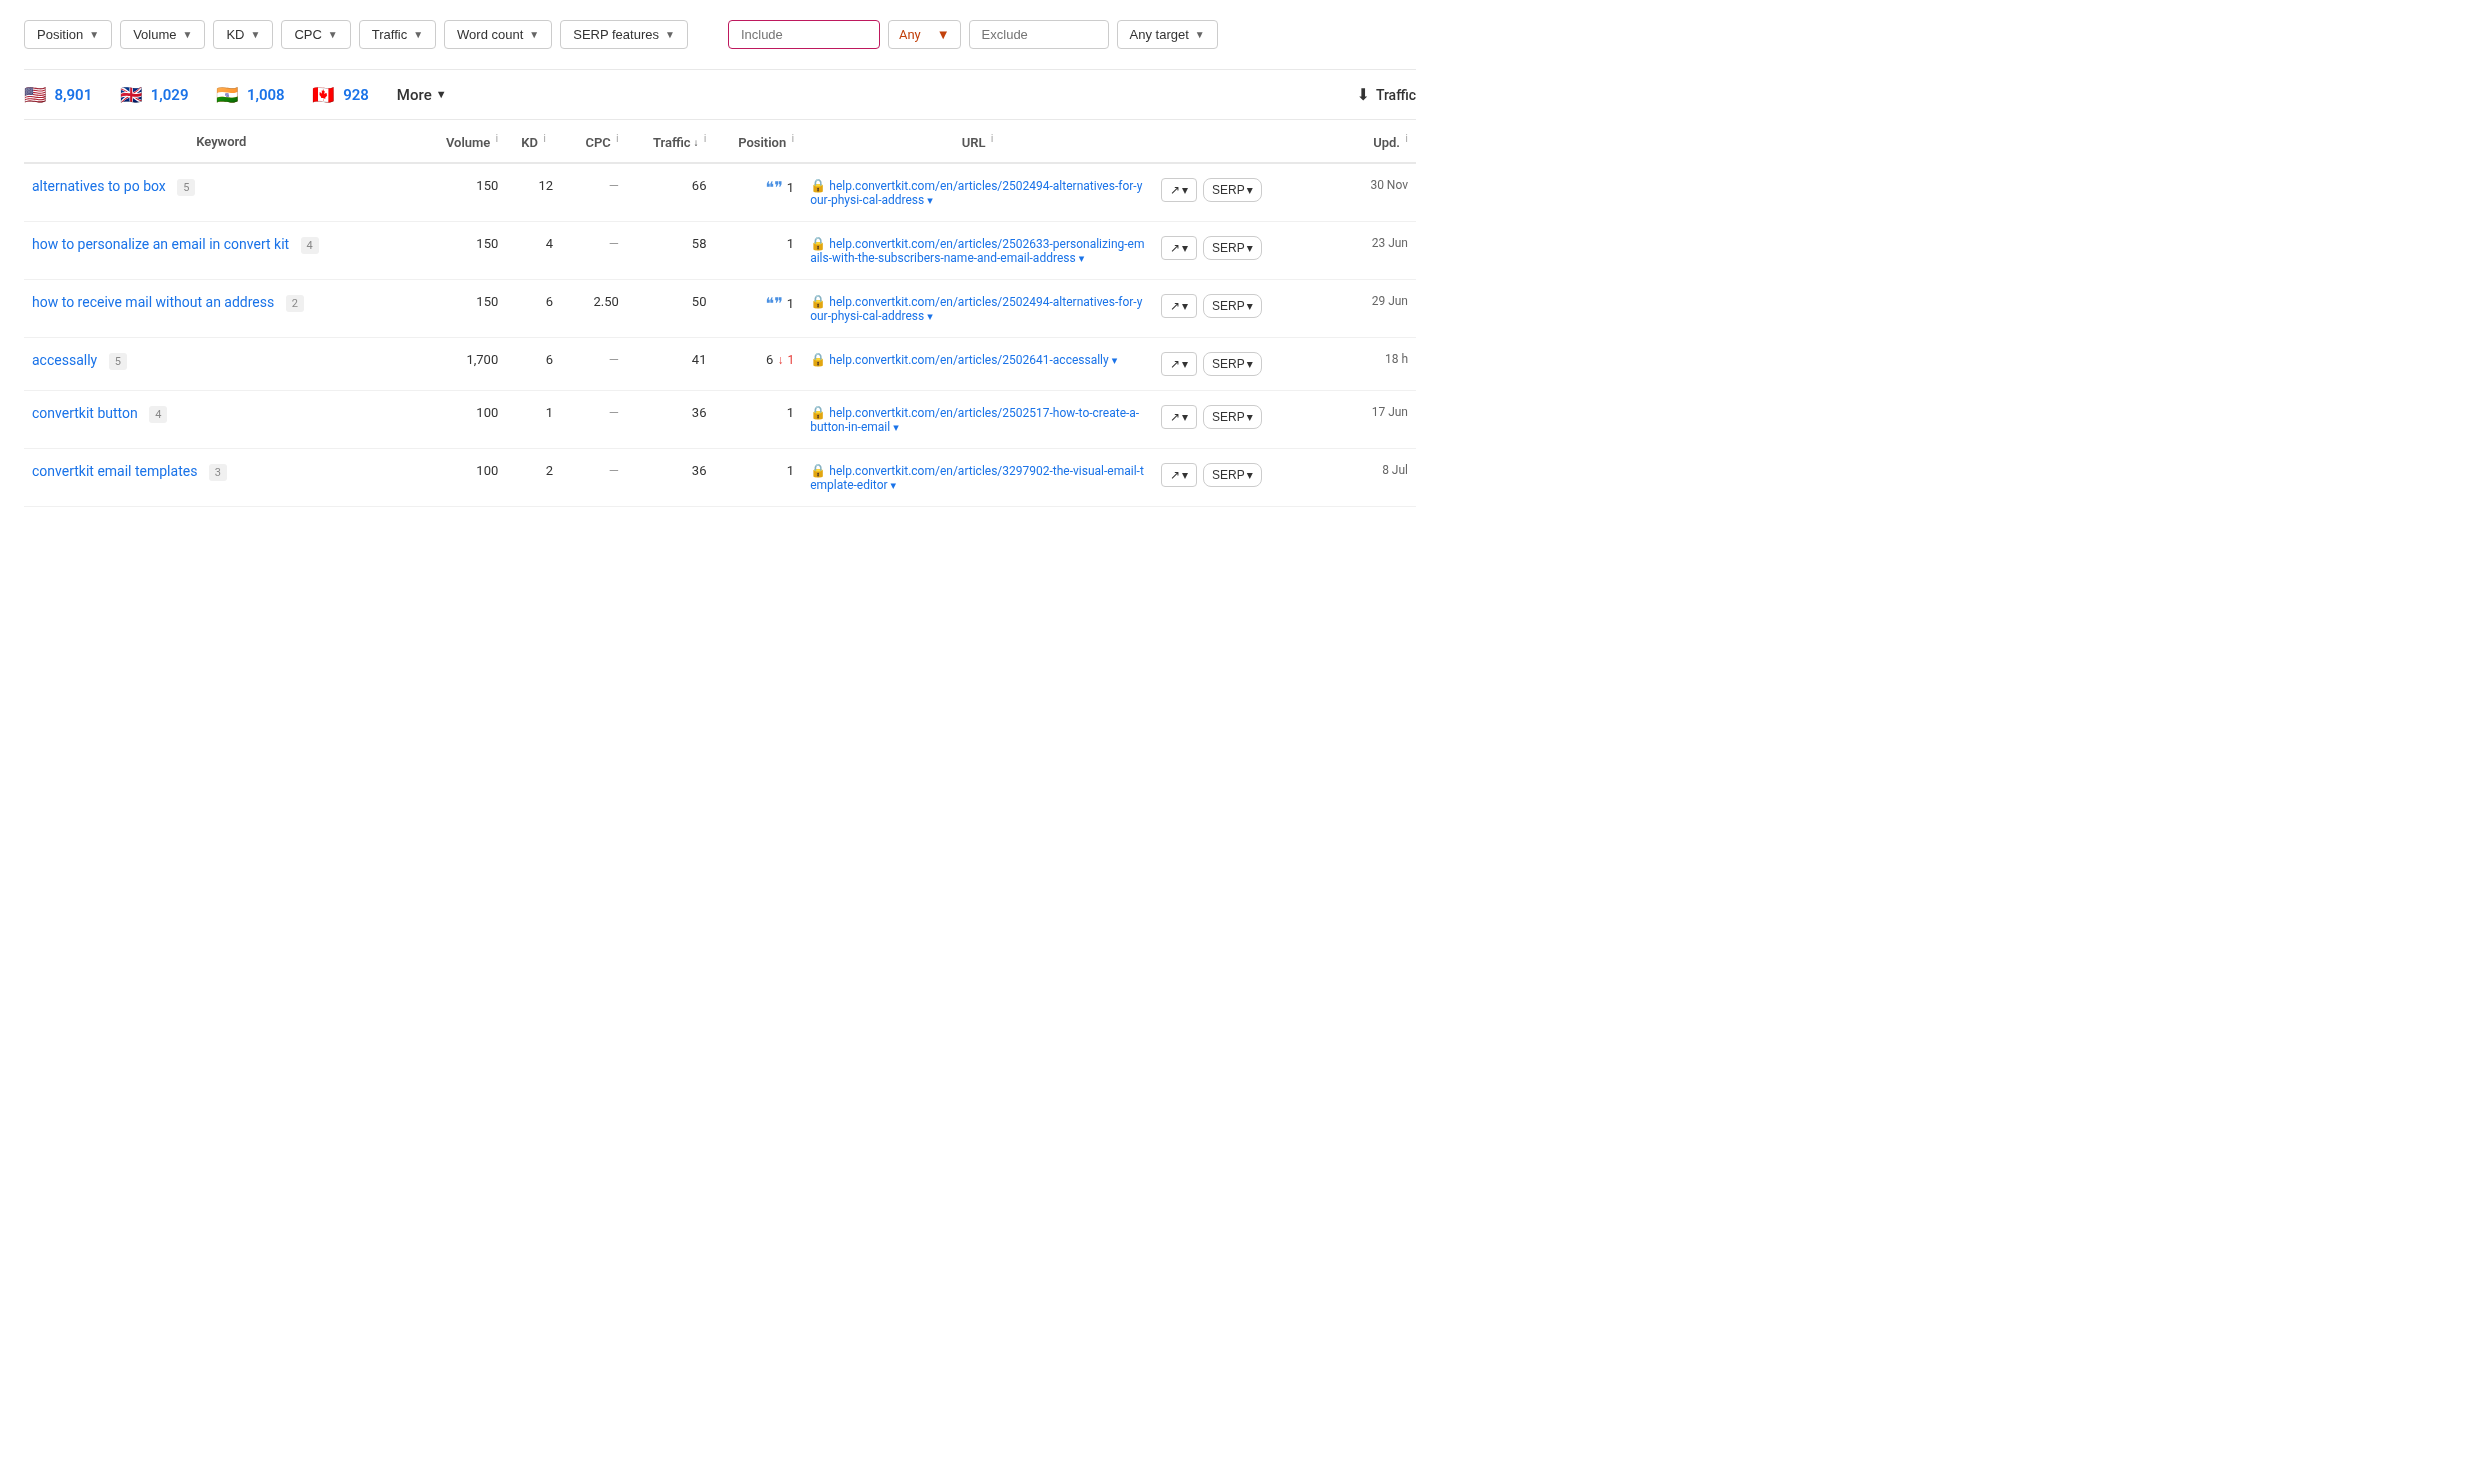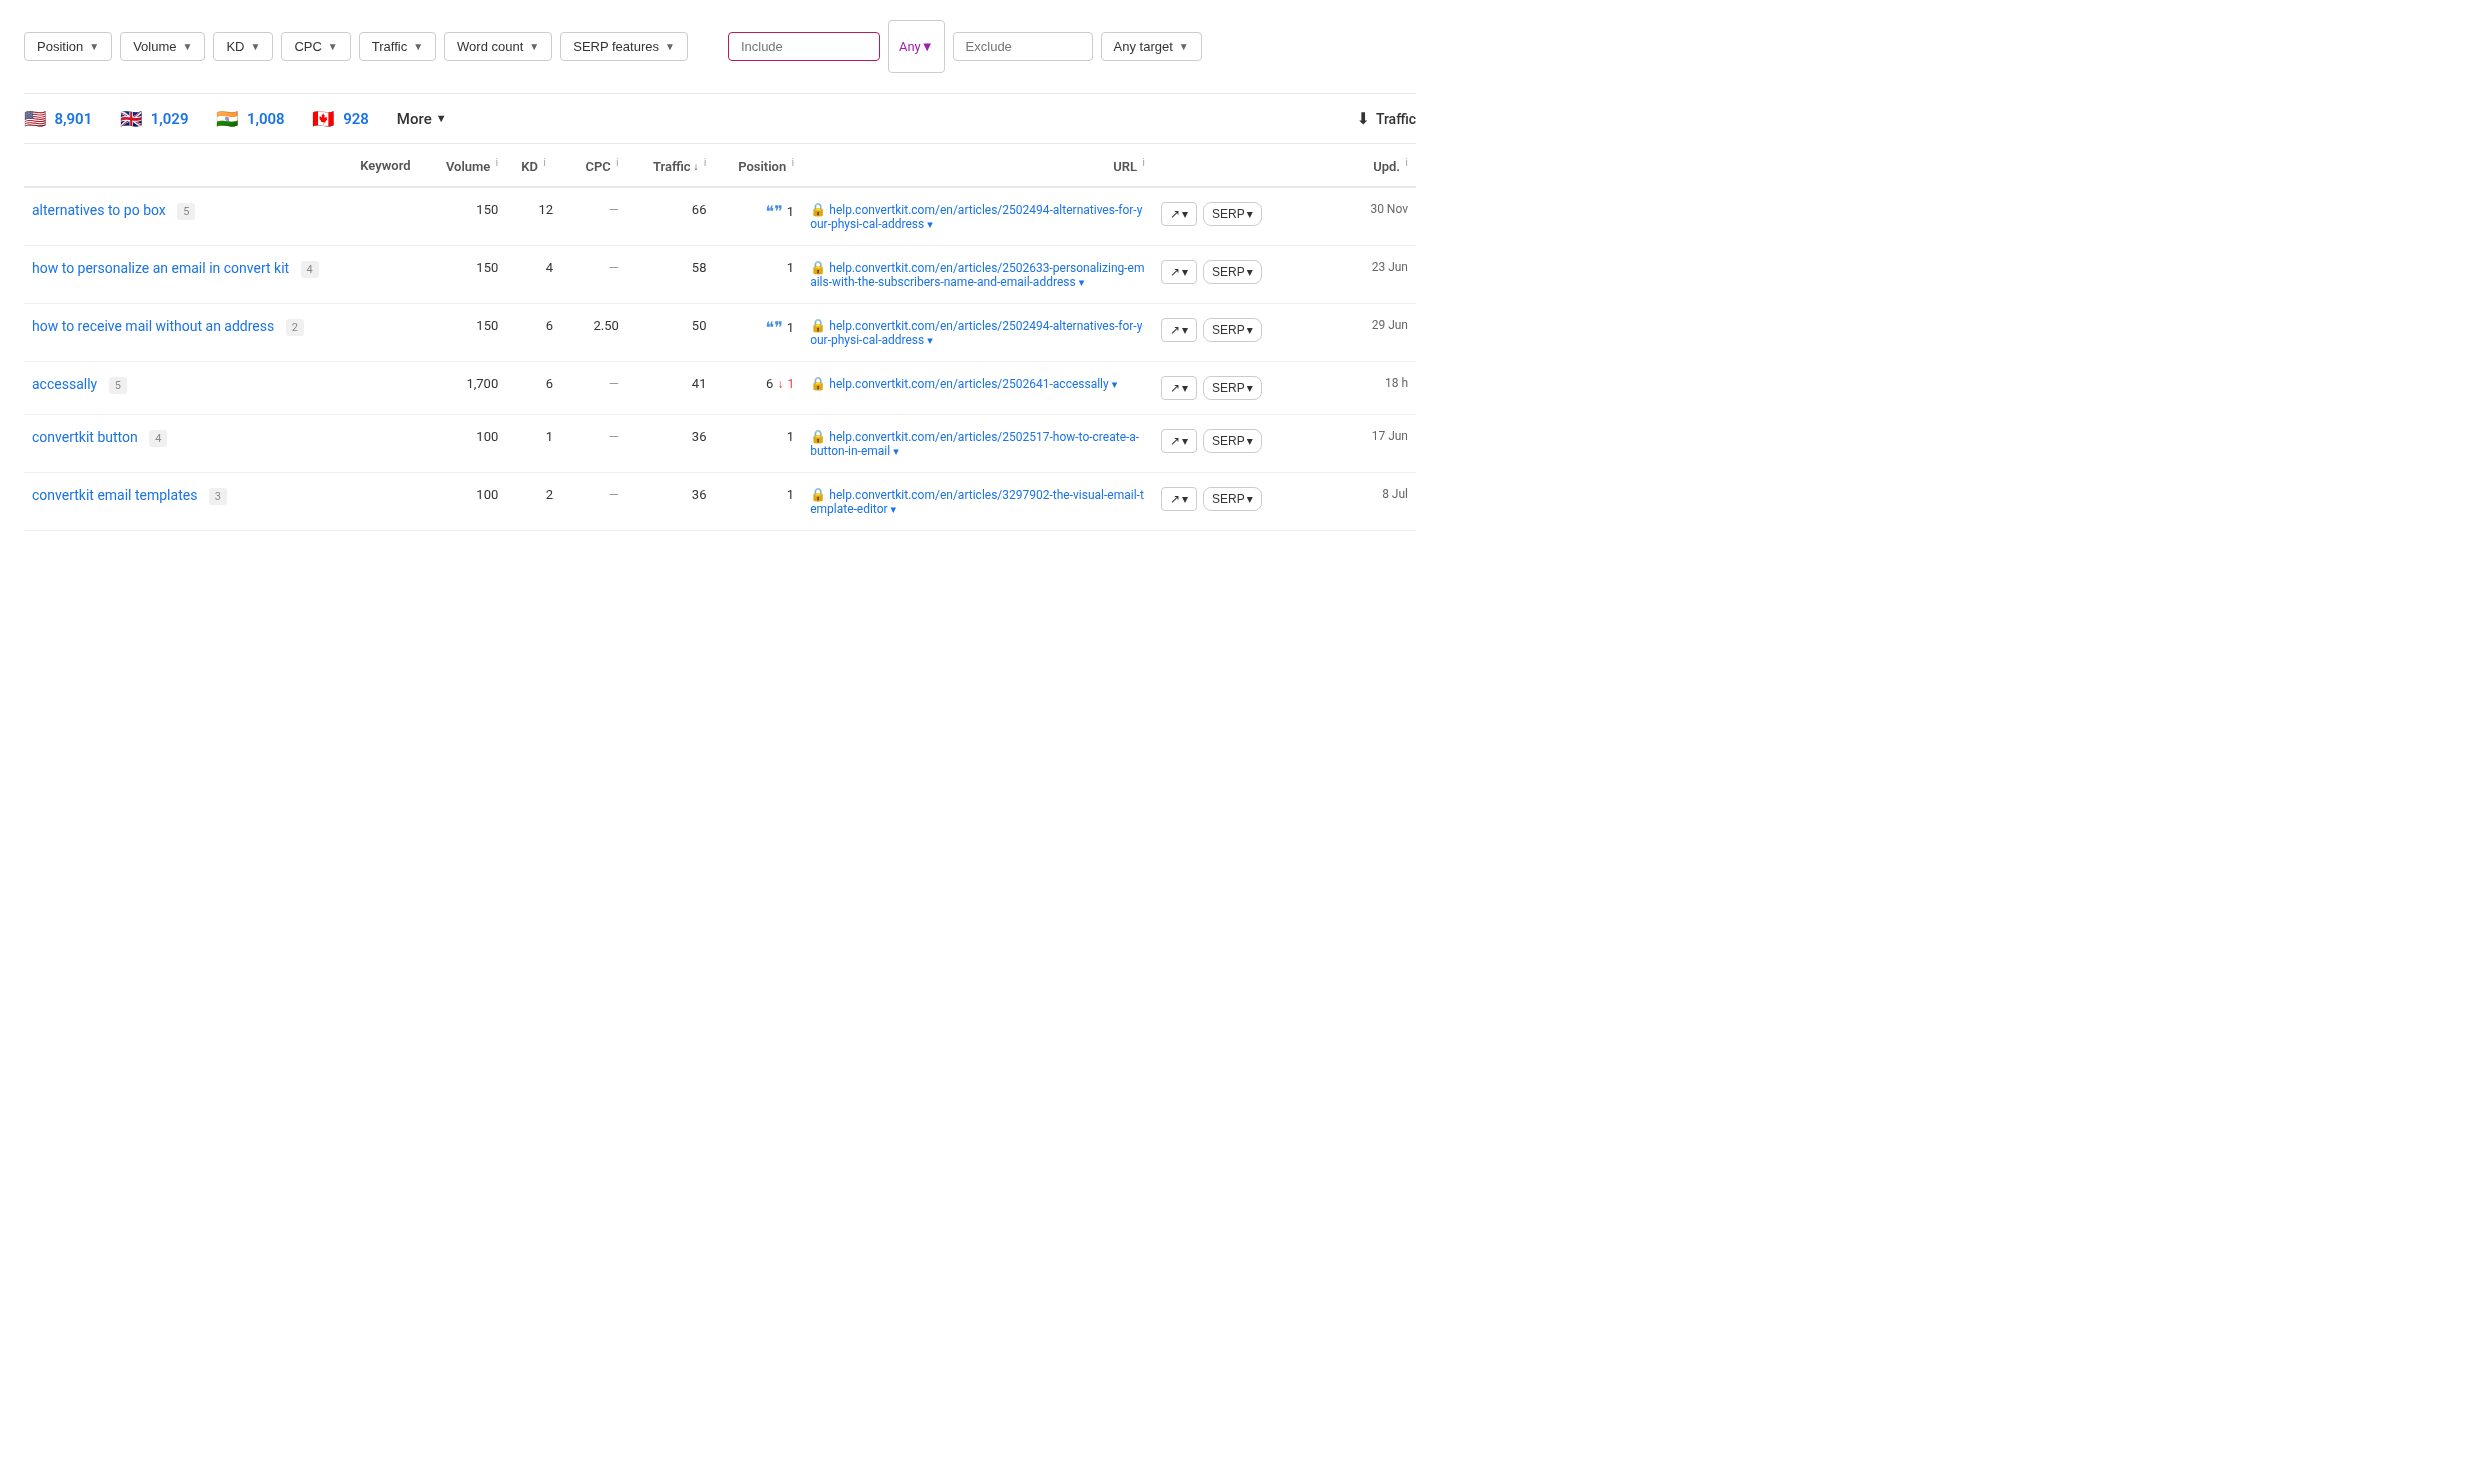--- a/index.html
+++ b/index.html
@@ -12,35 +12,35 @@
     .page-title { font-size: 28px; font-weight: 700; color: #1a1a1a; }
     .info-icon { color: #999; font-size: 14px; cursor: pointer; }
     .how-to-use { display: flex; align-items: center; gap: 6px; color: #666; font-size: 15px; cursor: pointer; }
     .how-to-use .question-icon { width: 18px; height: 18px; border-radius: 50%; border: 2px solid #999; display: inline-flex; align-items: center; justify-content: center; font-size: 11px; color: #999; font-weight: bold; }
     
     
     .filter-bar { display: flex; align-items: center; gap: 8px; margin-bottom: 20px; flex-wrap: wrap; }
     .filter-btn { display: inline-flex; align-items: center; gap: 6px; padding: 6px 12px; border: 1px solid #ccc; border-radius: 4px; background: #fff; cursor: pointer; font-size: 13px; color: #333; white-space: nowrap; }
     .filter-btn .caret { font-size: 10px; color: #666; }
     .filter-input { padding: 6px 12px; border: 1px solid #be185d; border-radius: 4px; background: #fff; font-size: 13px; color: #999; width: 152px; margin-left: 32px; }
-    .filter-any { display: inline-flex; align-items: center; gap: 0; padding: 18px 10px; border: 1px solid #ccc; border-radius: 4px; font-size: 13px; color: #a21caf; cursor: pointer; }
+    .filter-any { display: inline-flex; align-items: center; gap: 16px; padding: 6px 10px; border: 1px solid #ccc; border-radius: 4px; font-size: 13px; color: #c2410c; cursor: pointer; }
     .filter-exclude { padding: 6px 12px; border: 1px solid #ccc; border-radius: 4px; font-size: 13px; color: #999; width: 140px; }
     
     
     .stats-bar { display: flex; align-items: center; gap: 28px; padding: 14px 0; border-top: 1px solid #e8e8e8; border-bottom: 1px solid #e8e8e8; margin-bottom: 0; }
     .country-stat { display: flex; align-items: center; gap: 8px; font-size: 15px; cursor: pointer; }
     .country-flag { font-size: 18px; }
     .country-count { font-weight: 600; color: #1a73e8; }
     .more-btn { display: flex; align-items: center; gap: 4px; color: #333; font-size: 15px; cursor: pointer; font-weight: 500; }
     .export-btn { margin-left: auto; display: flex; align-items: center; gap: 6px; font-size: 14px; color: #333; cursor: pointer; font-weight: 500; }
     .export-icon { font-size: 16px; }
     
     
     .data-table { width: 100%; border-collapse: collapse; margin-top: 0; }
-    .data-table th { padding: 12px 8px; text-align: right; font-size: 13px; font-weight: 600; color: #555; border-bottom: 2px solid #e8e8e8; white-space: nowrap; }
+    .data-table th { padding: 12px 8px; text-align: center; font-size: 13px; font-weight: 600; color: #555; border-bottom: 2px solid #e8e8e8; white-space: nowrap; }
     .data-table th .info-i { font-size: 11px; color: #aaa; margin-left: 2px; font-weight: normal; }
     .data-table td { padding: 14px 8px; border-bottom: 1px solid #f0f0f0; vertical-align: top; }
     
     .keyword-link { color: #1a73e8; text-decoration: none; font-size: 14px; }
     .word-count-badge { display: inline-block; background: #f0f0f0; color: #888; font-size: 11px; padding: 2px 6px; border-radius: 3px; margin-left: 8px; }
     
     .td-volume, .td-kd, .td-cpc, .td-traffic, .td-position { text-align: right; color: #333; font-size: 13px; }
     .td-dash { color: #999; }
     
     .position-cell { display: flex; align-items: center; gap: 4px; justify-content: flex-end; }

